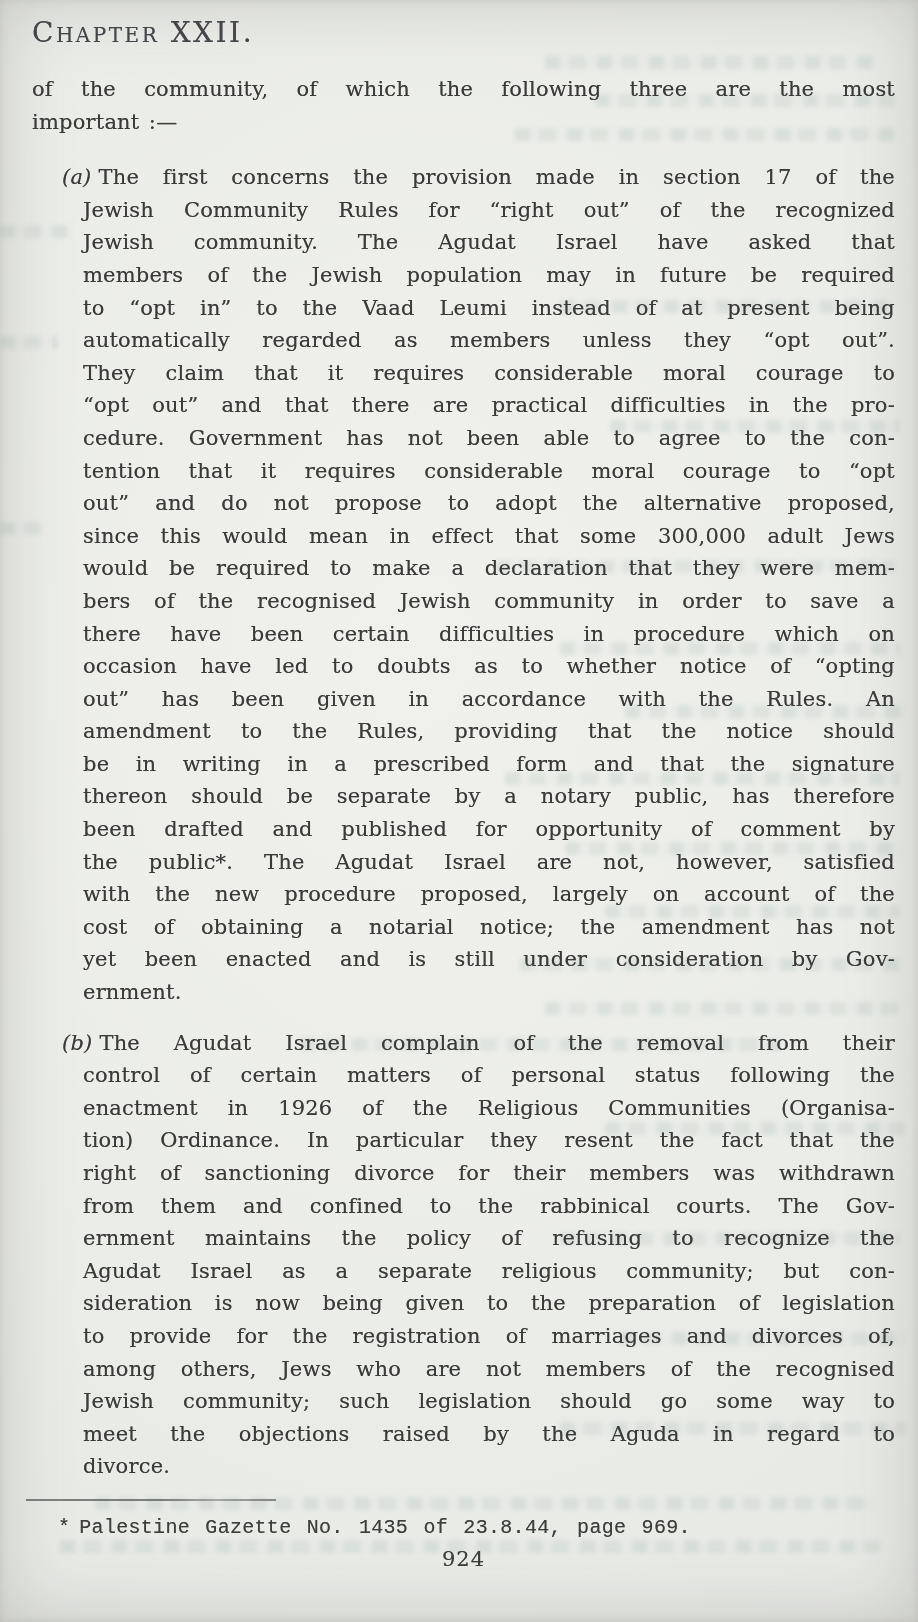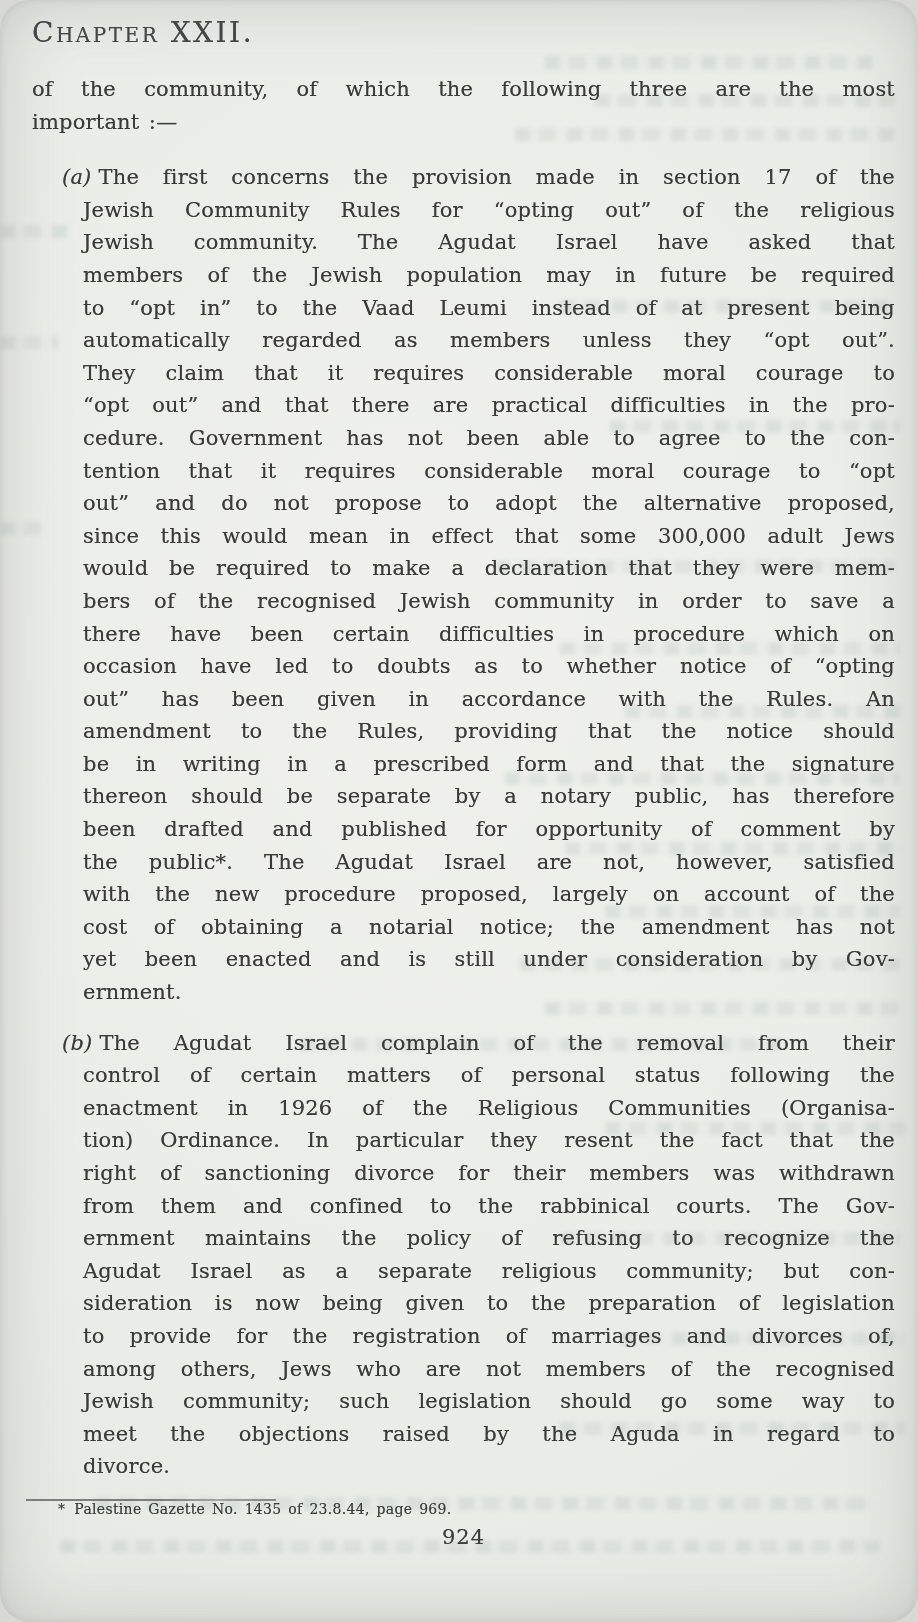--- a/index.html
+++ b/index.html
@@ -6,21 +6,20 @@
   .page{
     position:relative;
     width:918px;height:1622px;
     margin:0;
     background:
       radial-gradient(ellipse 120% 90% at 45% 40%, #f0f1ed 0%, #eaece8 55%, #e3e5e1 100%);
     box-shadow: inset 0 0 70px rgba(110,112,105,.28), inset 0 0 8px rgba(120,120,115,.18);
     overflow:hidden;
     font-family:"DejaVu Serif","Liberation Serif",serif;
     color:#3a3a38;
-    border-radius:30px;
   }
   .content{
     position:relative;z-index:2;
     padding:16px 23px 0 32px;
   }
   .chapter-title{
     font-variant:small-caps;
     font-size:28px;
     letter-spacing:2.5px;
     color:#45454a;
@@ -40,27 +39,28 @@
   .para{ margin-left:51px; margin-top:18px; }
   .para:first-child{ margin-top:23px; }
   .para .tline.tfirst{ margin-left:-21px; }
   .para-marker{ font-style:italic; padding-right:7px; }
   .footnote-rule{
     margin:16px 0 0 -6px;
     width:250px;height:2px;border:0;
     background:linear-gradient(90deg, rgba(70,70,68,.65) 0 55%, rgba(90,90,88,.45) 75%, rgba(70,70,68,.6) 100%);
   }
   .footnote{
-    margin-top:0;
+    margin-top:15px;
     padding-left:26px;
-    font-size:14px;
+    font-size:20px;
     letter-spacing:.3px;
     word-spacing:.15em;
     color:#3d3d3b;
     text-shadow:0 0 .5px rgba(60,60,58,.55);
+    font-family:Liberation Mono, monospace;
   }
   .footnote .fn-marker{ padding-right:9px; }
   .page-number{
     margin-top:8px;
     text-align:center;
     font-size:21px;
     letter-spacing:1px;
     color:#3d3d3b;
     text-shadow:0 0 .5px rgba(60,60,58,.55);
   }
@@ -112,21 +112,21 @@
     <div class="chapter-title">Chapter XXII.</div>
 
     <div class="body-text intro">
         <div class="tline tfirst">of the community, of which the following three are the most</div>
         <div class="tline tlast">important :—</div>
       </div>
 
     <div class="body-text lettered">
   <div class="para">
           <div class="tline tfirst"><span class="para-marker">(a)</span>The first concerns the provision made in section 17 of the</div>
-          <div class="tline">Jewish Community Rules for “opting out” of the religious</div>
+          <div class="tline">Jewish Community Rules for “right out” of the recognized</div>
           <div class="tline">Jewish community. The Agudat Israel have asked that</div>
           <div class="tline">members of the Jewish population may in future be required</div>
           <div class="tline">to “opt in” to the Vaad Leumi instead of at present being</div>
           <div class="tline">automatically regarded as members unless they “opt out”.</div>
           <div class="tline">They claim that it requires considerable moral courage to</div>
           <div class="tline">“opt out” and that there are practical difficulties in the pro-</div>
           <div class="tline">cedure. Government has not been able to agree to the con-</div>
           <div class="tline">tention that it requires considerable moral courage to “opt</div>
           <div class="tline">out” and do not propose to adopt the alternative proposed,</div>
           <div class="tline">since this would mean in effect that some 300,000 adult Jews</div>

